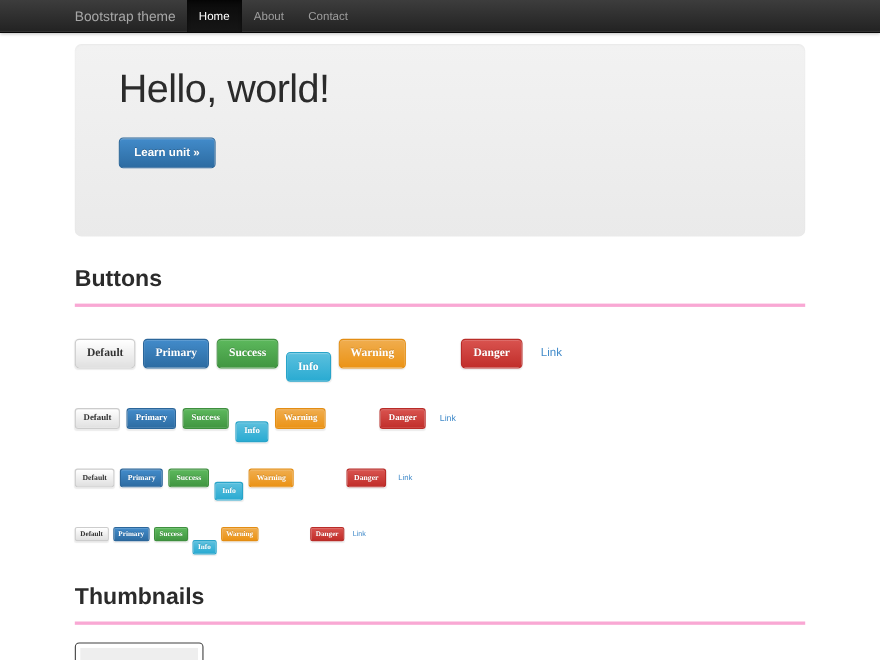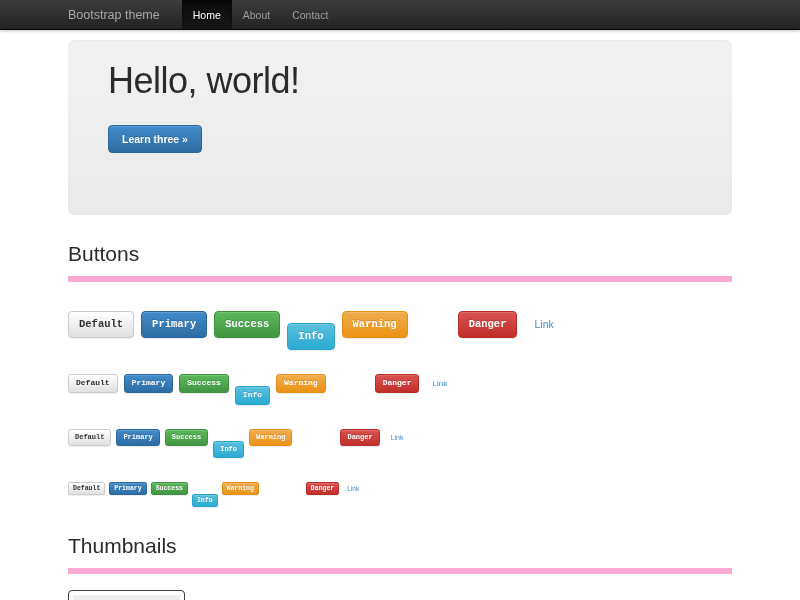--- a/index.html
+++ b/index.html
@@ -14,21 +14,21 @@
 
   
   .navbar {
     height: 30px;
     background: linear-gradient(#3d3d3d, #222);
     border-bottom: 1px solid #080808;
     box-shadow: 0 1px 3px rgba(0,0,0,.25);
   }
   .navbar-inner {
     width: 664px; margin: 0 auto;
-    display: flex; align-items: stretch; height: 100%; gap: 12px;
+    display: flex; align-items: stretch; height: 100%;
   }
   .navbar-brand {
     color: #a7a7a7; font-size: 12.5px; line-height: 30px;
     margin-right: 10px; white-space: nowrap;
   }
   .navbar-nav { display: flex; align-items: stretch; }
   .nav-item {
     color: #9d9d9d; font-size: 10.5px; line-height: 30px;
     padding: 0 11px; cursor: pointer; display: flex; align-items: center; gap: 4px;
   }
@@ -69,35 +69,35 @@
     color: #fff; font-size: 10.5px; font-weight: bold;
     font-family: inherit;
     padding: 7px 13px; cursor: pointer;
     text-shadow: 0 -1px 0 rgba(0,0,0,.2);
     box-shadow: inset 0 1px 0 rgba(255,255,255,.15);
   }
 
   
   .container { width: 664px; margin: 0 auto; }
   h1.page-header {
-    font-size: 21px; font-weight: normal; color: #2b2b2b;
+    font-size: 21px; font-weight: bold; color: #2b2b2b;
     margin: 27px 0 0; padding-bottom: 10px;
-    border-bottom: 6px solid #f9a8d4;
+    border-bottom: 3px solid #f9a8d4;
   }
 
   
   .btn-row { display: flex; align-items: center; }
   .row-lg { margin-top: 17px; gap: 7px; }
   .row-md { margin-top: 12px; gap: 6px; }
   .row-sm { margin-top: 12px; gap: 5px; }
   .row-xs { margin-top: 12px; gap: 4px; }
 
   .btn {
     display: inline-block; border: 1px solid transparent;
-    font-family: Liberation Mono, monospace; font-weight: bold; text-align: center;
+    font-family: Liberation Serif, serif; font-weight: bold; text-align: center;
     color: #fff; cursor: pointer; line-height: 1.1;
     text-shadow: 0 -1px 0 rgba(0,0,0,.15);
     box-shadow: inset 0 1px 0 rgba(255,255,255,.15), 0 1px 1px rgba(0,0,0,.08);
   }
   .btn-lg { font-size: 10.5px; padding: 6.5px 10px; border-radius: 4px; }
   .btn-md { font-size: 8px;    padding: 4.5px 7px;  border-radius: 3px; }
   .btn-sm { font-size: 7px;    padding: 3.5px 6px;  border-radius: 2.5px; }
   .btn-xs { font-size: 6.5px;  padding: 2px 4px;    border-radius: 2px; }
 
   .btn-default { background: linear-gradient(#fff, #e0e0e0); border-color: #ccc; color: #333; text-shadow: none; }
@@ -138,21 +138,21 @@
     <div class="navbar-nav">
       <span class="nav-item active">Home</span>
       <span class="nav-item">About</span>
       <span class="nav-item">Contact</span>
     </div>
   </div>
 </nav>
 
 <div class="jumbotron">
   <h1>Hello, world!</h1>
-  <button class="btn-learn">Learn three »</button>
+  <button class="btn-learn">Learn unit »</button>
 </div>
 
 <div class="container">
 
   <h1 class="page-header">Buttons</h1>
 
   <div class="btn-row row-lg">
     <button class="btn btn-lg btn-default">Default</button>
     <button class="btn btn-lg btn-primary">Primary</button>
     <button class="btn btn-lg btn-success">Success</button>

